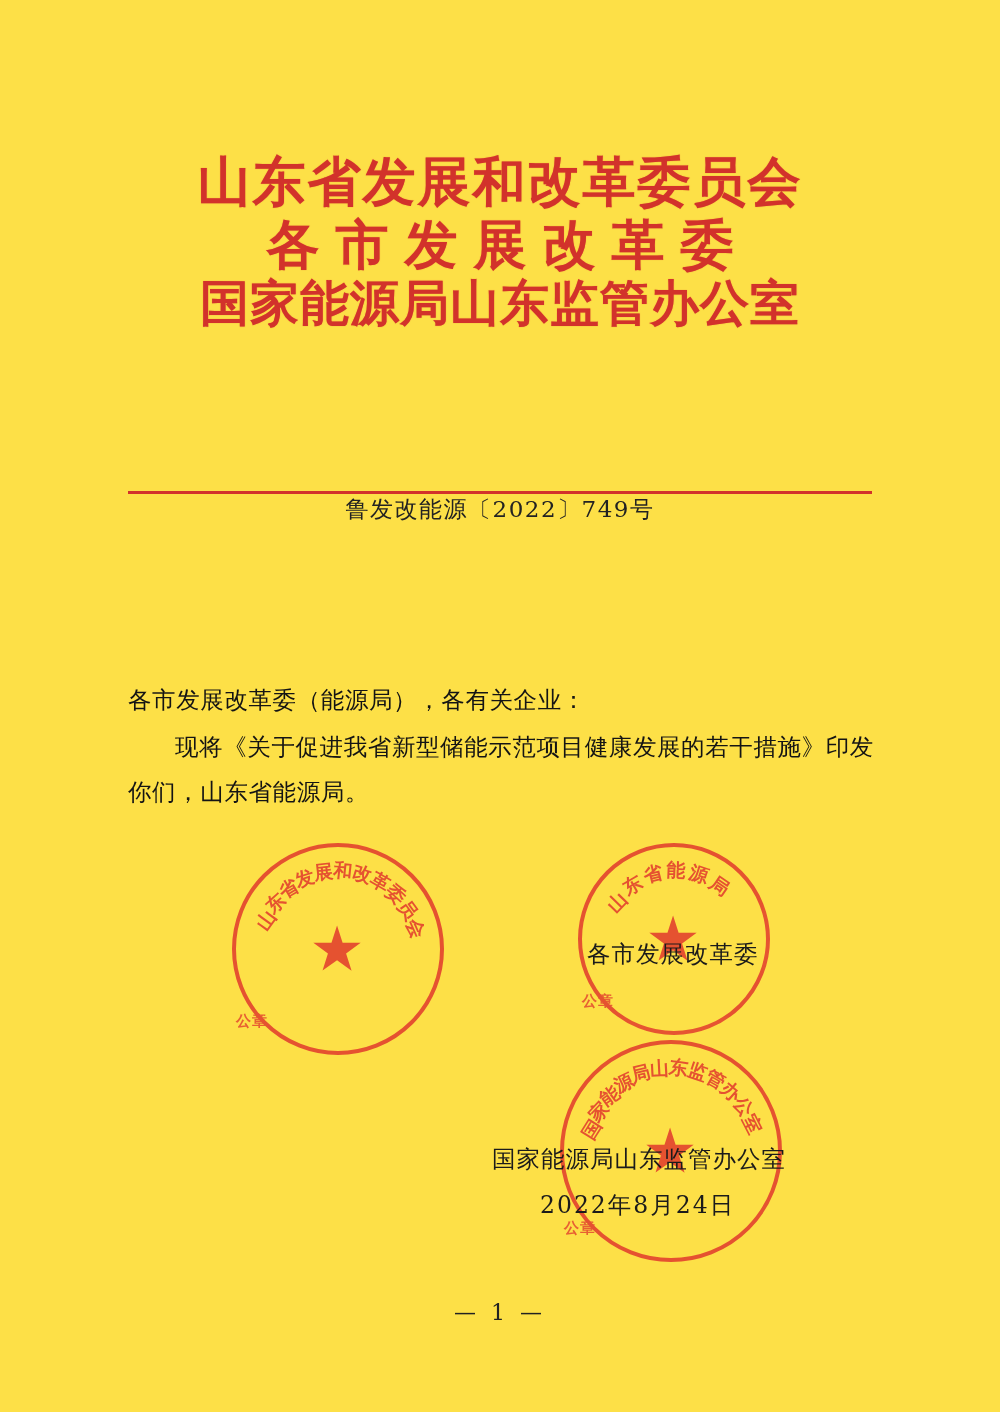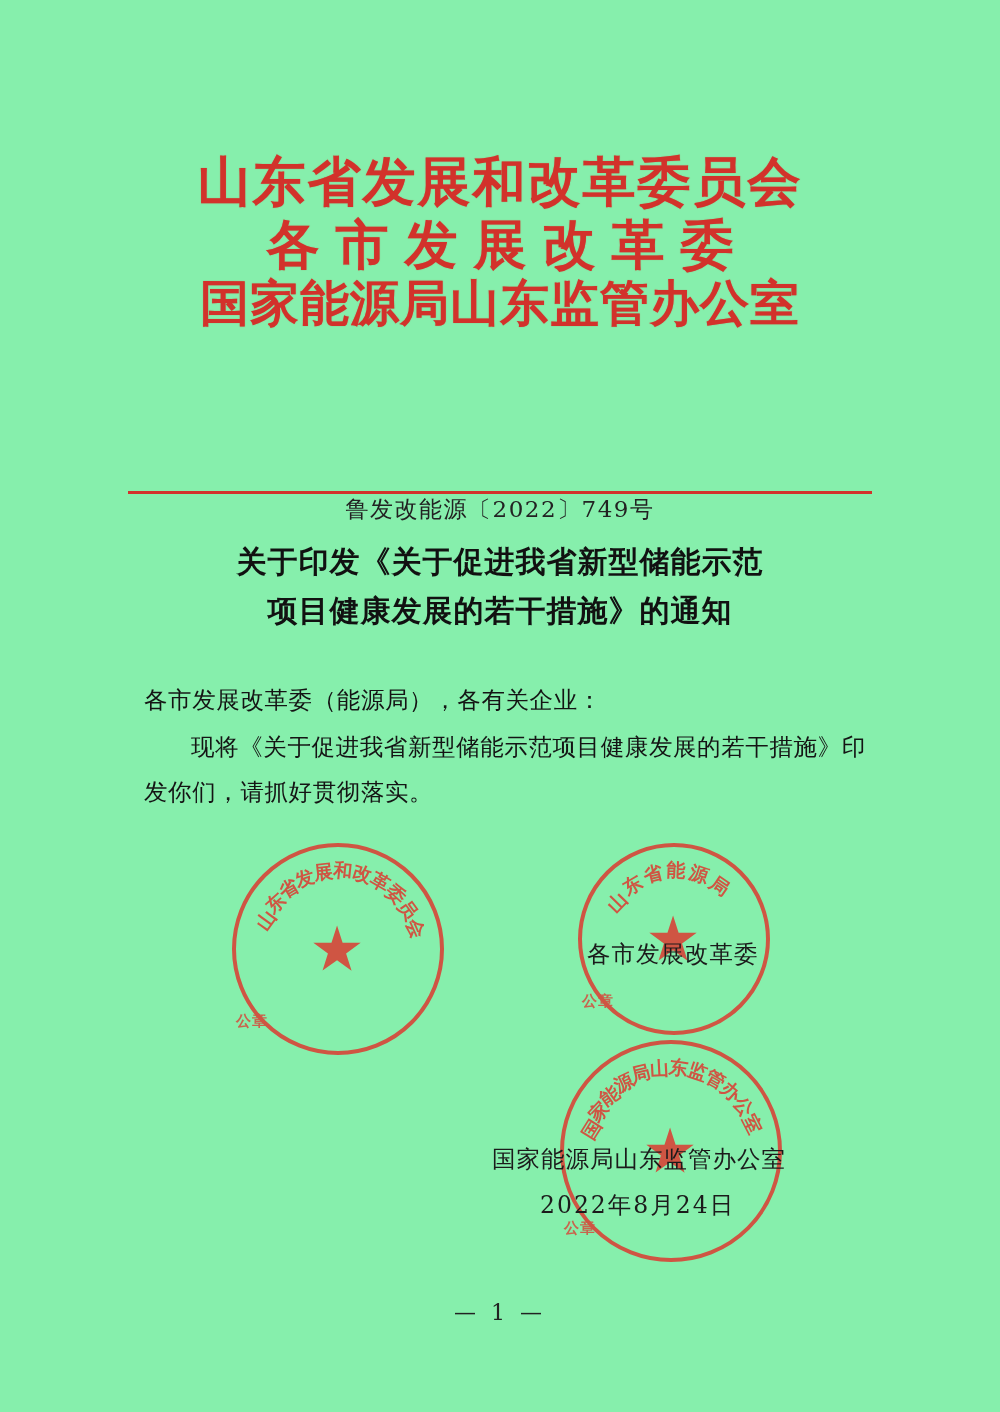--- a/index.html
+++ b/index.html
@@ -12,21 +12,21 @@
     height: 1412px;
     position: relative;
     font-family: "DejaVu Serif", "Liberation Serif", serif;
     color: #1a1a1a;
     overflow: hidden;
   }
 
   .page {
     position: absolute;
     inset: 0;
-    background: #86efac;
+    background: #fde047;
   }
 
   
   .masthead {
     position: absolute;
     top: 150px;
     left: 0;
     width: 100%;
     text-align: center;
   }
@@ -94,21 +94,21 @@
     position: absolute;
     top: 678px;
     left: 128px;
     width: 748px;
     font-size: 23.5px;
     line-height: 1.92;
     letter-spacing: 0.6px;
     color: #141414;
   }
   .body-text p {
-    margin: 0 0 2px 16px;
+    margin: 0 0 2px 0;
   }
   .indent {
     text-indent: 2em;
   }
 
   
   .seal {
     position: absolute;
     border-radius: 50%;
     border: 4px solid #e0342c;
@@ -196,28 +196,24 @@
 
   <div class="masthead">
     <div class="masthead-line ml1">山东省发展和改革委员会</div>
     <div class="masthead-line ml2">各市发展改革委</div>
     <div class="masthead-line ml3">国家能源局山东监管办公室</div>
   </div>
 
   <div class="docnum">鲁发改能源〔2022〕749号</div>
   <div class="red-rule"></div>
 
-  <div class="title">
-    <div>关于印发《关于促进我省新型储能示范</div>
-    <div>项目健康发展的若干措施》的通知</div>
-  </div>
 
   <div class="body-text">
     <p>各市发展改革委（能源局），各有关企业：</p>
-    <p class="indent">现将《关于促进我省新型储能示范项目健康发展的若干措施》印发你们，请抓好贯彻落实。</p>
+    <p class="indent">现将《关于促进我省新型储能示范项目健康发展的若干措施》印发你们，山东省能源局。</p>
   </div>
 
   <div class="seal" id="seal-dev">
     <div class="ring-text">
       <span style="transform: rotate(-72deg) translate(0,-92px) rotate(18deg);">山</span>
       <span style="transform: rotate(-58deg) translate(0,-92px) rotate(16deg);">东</span>
       <span style="transform: rotate(-44deg) translate(0,-92px) rotate(14deg);">省</span>
       <span style="transform: rotate(-30deg) translate(0,-92px) rotate(12deg);">发</span>
       <span style="transform: rotate(-16deg) translate(0,-92px) rotate(10deg);">展</span>
       <span style="transform: rotate(-2deg) translate(0,-92px) rotate(8deg);">和</span>

